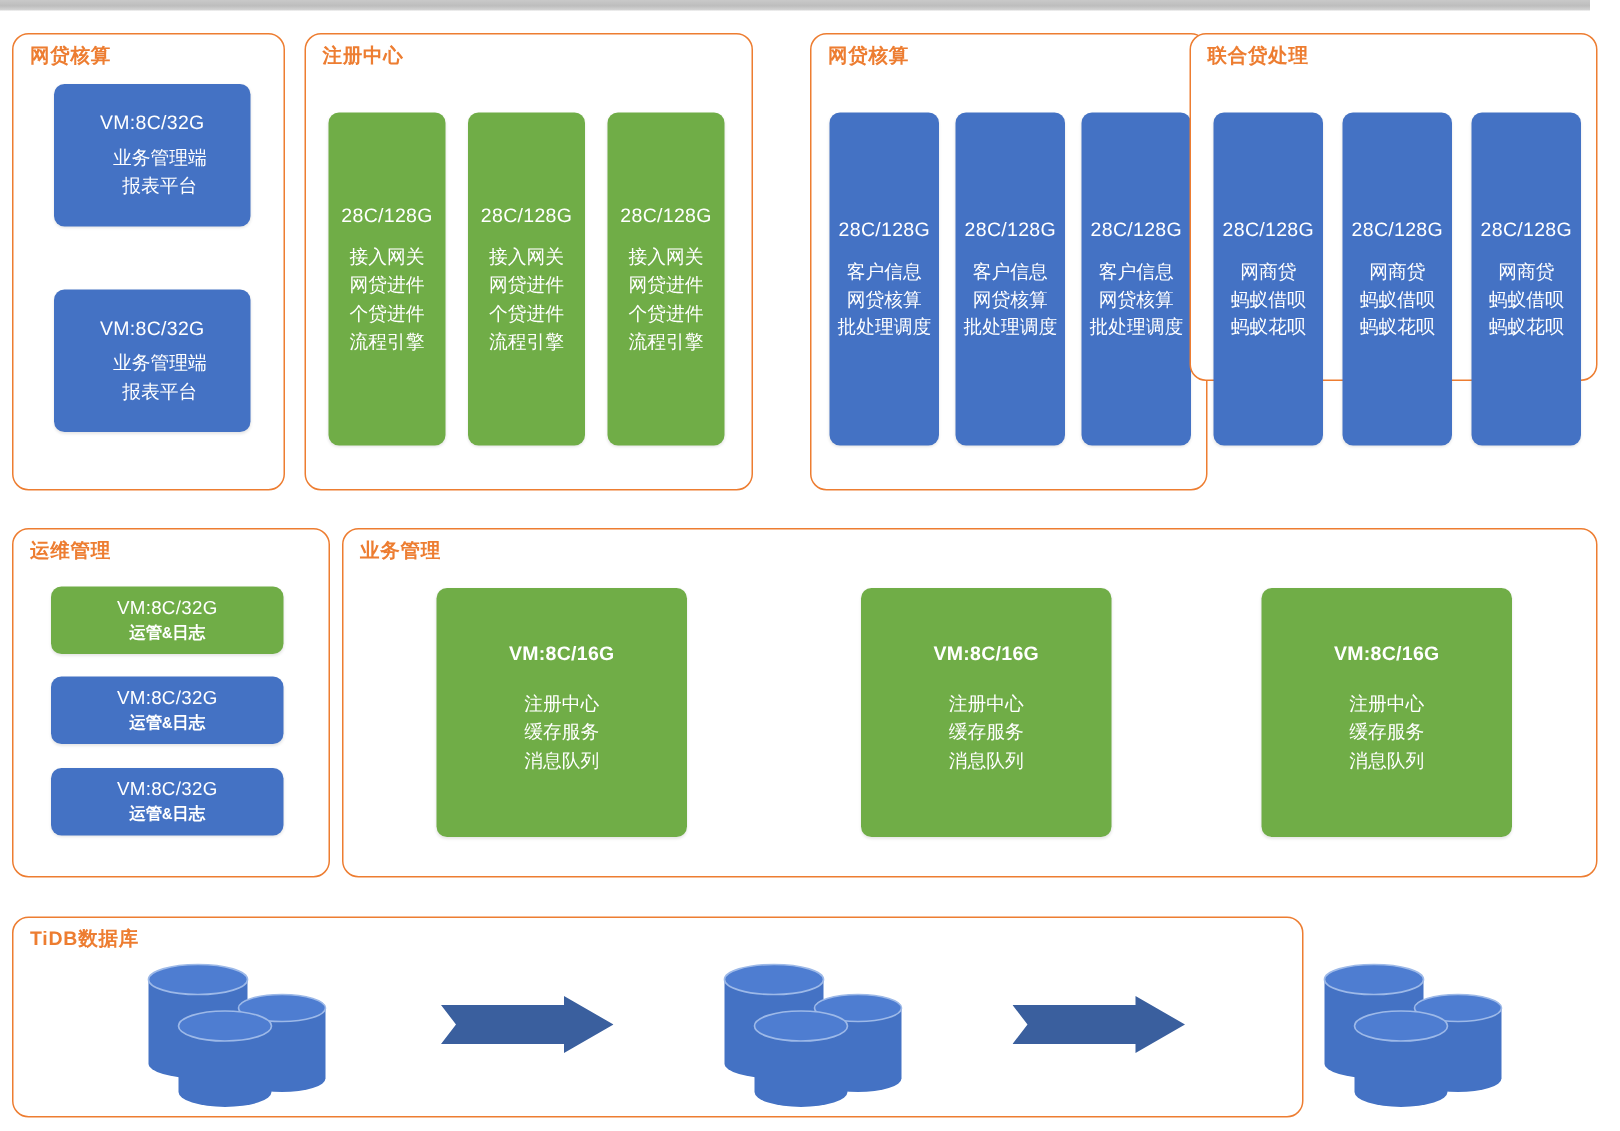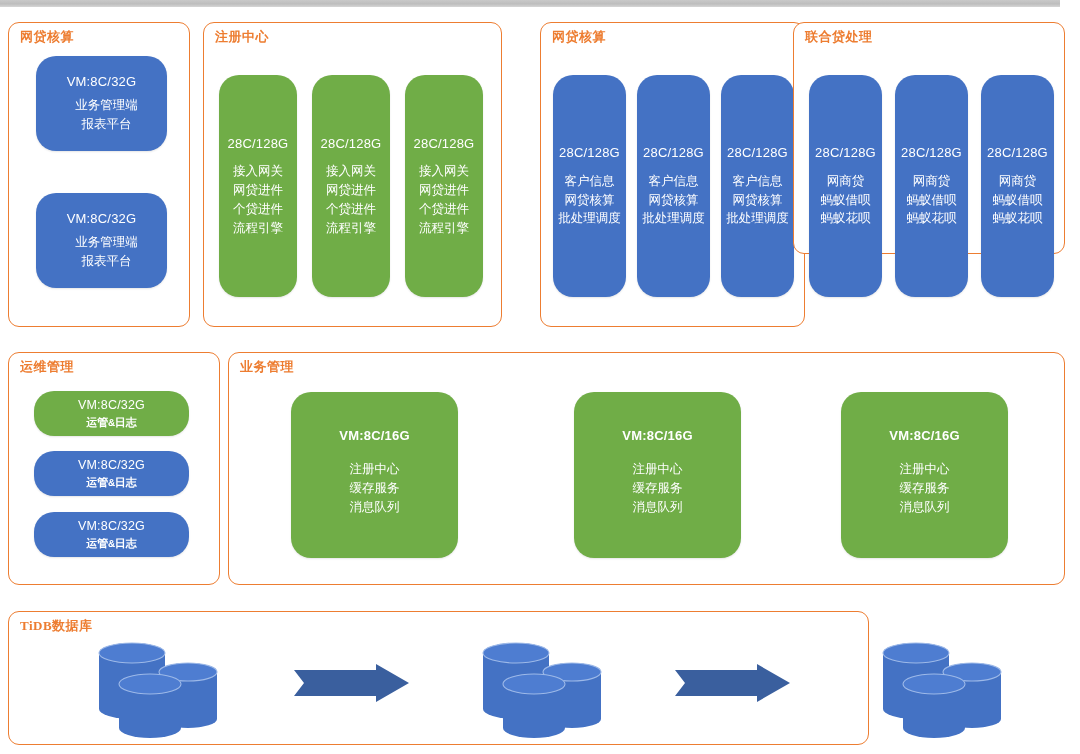--- a/index.html
+++ b/index.html
@@ -34,21 +34,21 @@
     font-size:13px;
     font-weight:700;
     letter-spacing:0.5px;
     white-space:nowrap;
   }
 
   
   .node{
     position:absolute;
     box-sizing:border-box;
-    border-radius:20px;
+    border-radius:7px;
     color:#ffffff;
     text-align:center;
     display:flex;
     flex-direction:column;
     justify-content:center;
     align-items:center;
     line-height:1.45;
     box-shadow:0 1px 2px rgba(0,0,0,0.10);
   }
   .node.blue{background:#4472C4;}
@@ -255,21 +255,21 @@
     <div class="node green ms" style="left:612px;top:39px;width:167px;height:166px;">
       <div class="spec">VM:8C/16G</div>
       <div class="lines">
         <div>注册中心</div>
         <div>缓存服务</div>
         <div>消息队列</div>
       </div>
     </div>
   </div>
 
-  <div class="group" style="left:8px;top:611px;width:861px;height:134px;font-family:Liberation Serif, serif;">
+  <div class="group" style="left:8px;top:611px;width:861px;height:134px;">
     <div class="g-title">TiDB数据库</div>
 
     <div class="dbcluster" style="left:78px;top:22px;width:140px;height:108px;">
       <svg width="140" height="108" viewBox="0 0 140 108">
 
         <g>
           <path d="M12 19 a33 10 0 0 1 66 0 v56 a33 10 0 0 1 -66 0 z" fill="#4472C4"></path>
           <ellipse cx="45" cy="19" rx="33" ry="10" fill="#4E7DD1" stroke="#9DB9E8" stroke-width="1.1"></ellipse>
         </g>
 

